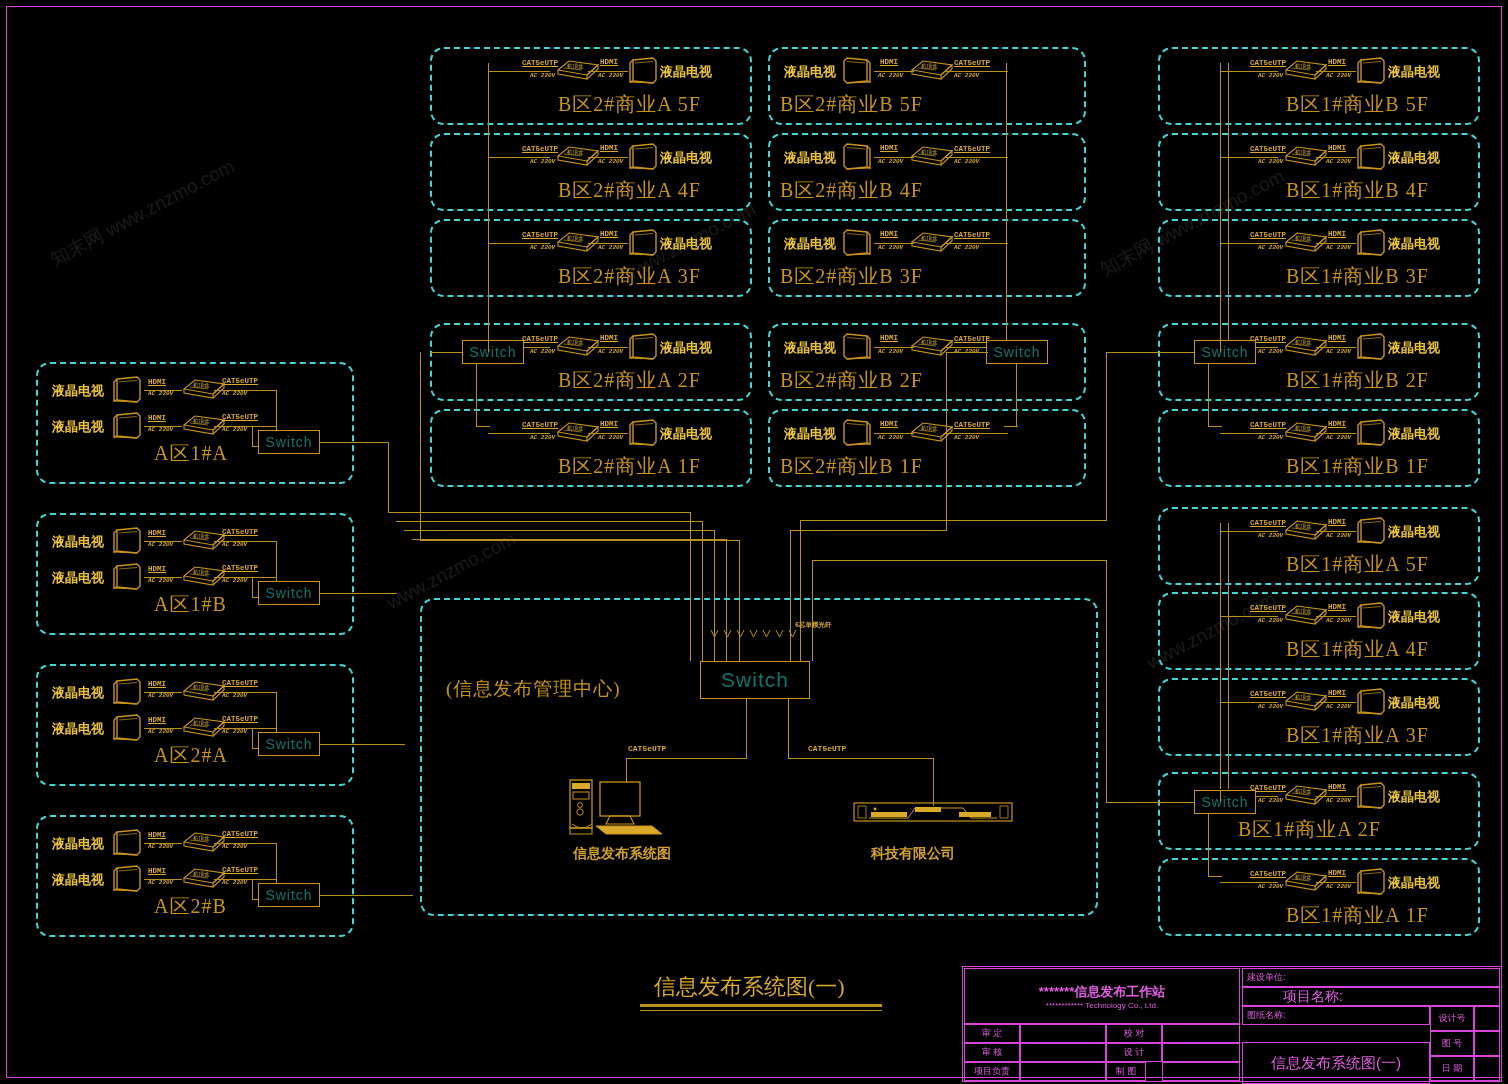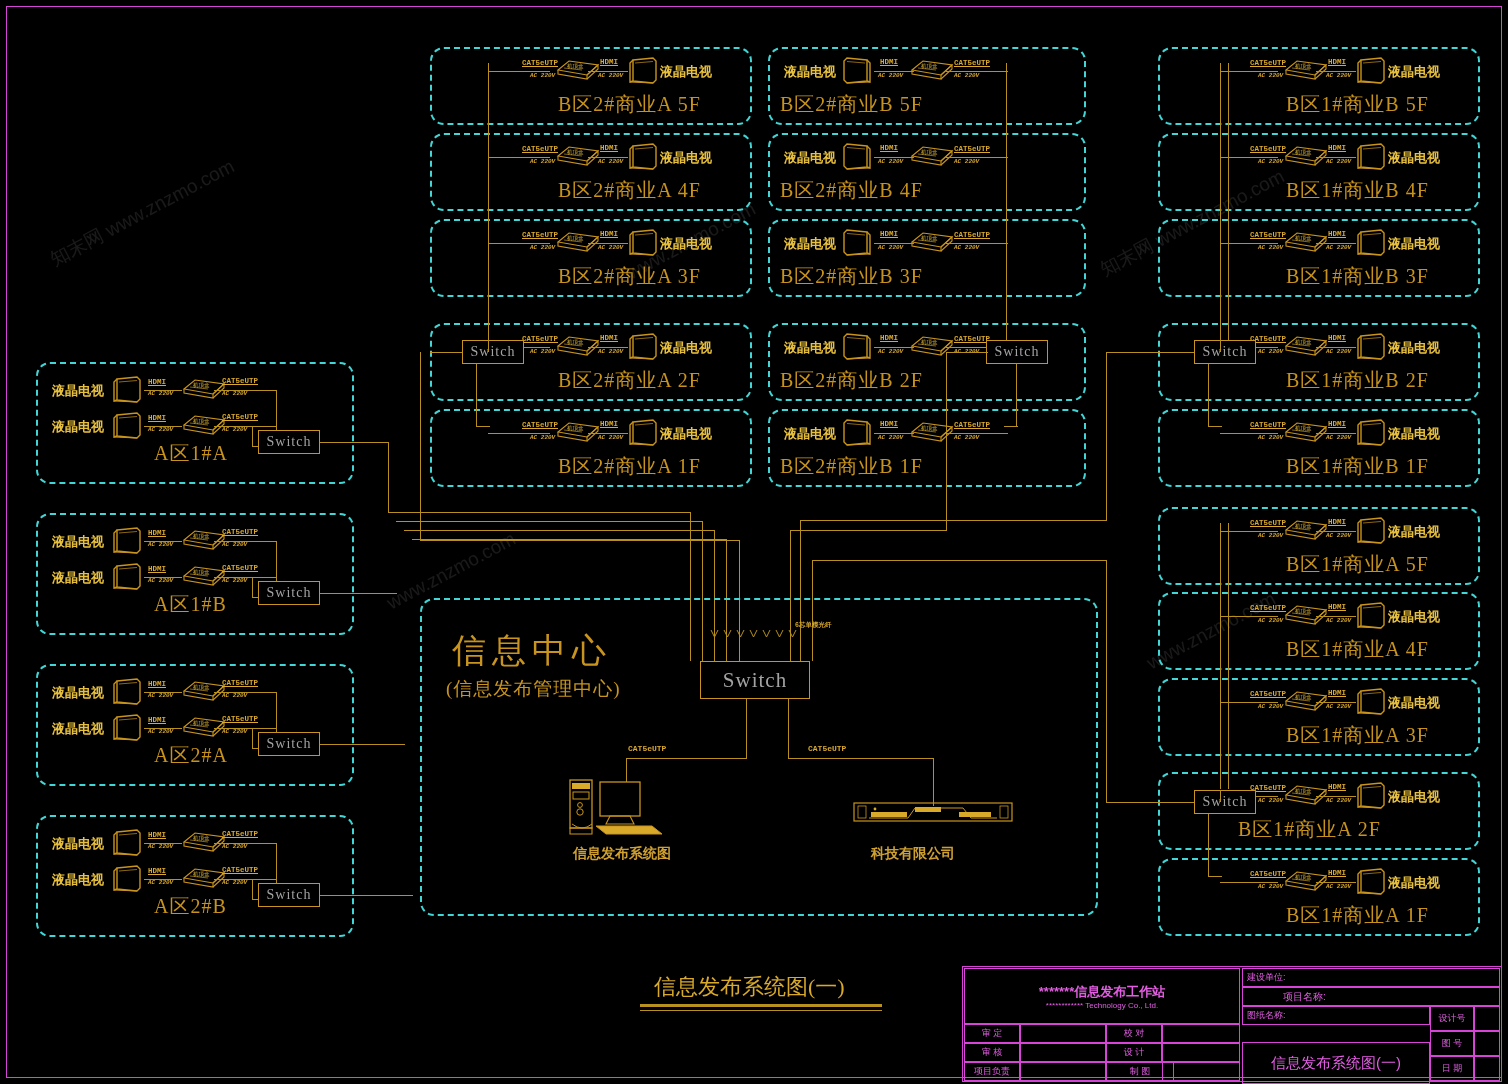--- a/index.html
+++ b/index.html
@@ -25,22 +25,22 @@
         font-family:"Liberation Mono","DejaVu Sans Mono",monospace;font-weight:bold;
         font-style:italic;}
   .boxlbl{position:absolute;color:#e0b840;font-size:5.5px;white-space:nowrap;
           font-family:"Liberation Sans",sans-serif;}
 
   
   .tvlbl{position:absolute;color:#e8c040;font-size:13px;white-space:nowrap;
          font-family:"Liberation Serif","DejaVu Serif",serif;font-weight:bold;}
 
   
-  .sw{position:absolute;border:1.4px solid #c8941e;color:#a3a3a3;
-      font-family:Liberation Serif, serif;
+  .sw{position:absolute;border:1.4px solid #c8941e;color:#0f766e;
+      font-family:Liberation Sans, sans-serif;
       display:flex;align-items:center;justify-content:center;
       box-sizing:border-box;background:#000;letter-spacing:1px;}
 
   
   .w{position:absolute;background:#b8901e;}
   .wh{height:1.4px;}
   .wv{width:1.4px;}
 
   
   .center-title{position:absolute;color:#c8941e;font-family:"Liberation Serif","DejaVu Serif",serif;}
@@ -806,21 +806,20 @@
       <svg class="abs" width="9" height="12" viewBox="0 0 9 12" style="left:775px;top:626px;">
         <path d="M4.5 11 L1 4 M4.5 11 L8 4" fill="none" stroke="#b8901e" stroke-width="1"></path>
       </svg>
       <svg class="abs" width="9" height="12" viewBox="0 0 9 12" style="left:788px;top:626px;">
         <path d="M4.5 11 L1 4 M4.5 11 L8 4" fill="none" stroke="#b8901e" stroke-width="1"></path>
       </svg>
     </div>
 
   <div class="zone" style="left:420px;top:598px;width:678px;height:318px;"></div>
 
-  <div class="center-title" style="left:452px;top:628px;font-size:34px;letter-spacing:6px;">信息中心</div>
   <div class="center-title" style="left:446px;top:676px;font-size:19px;letter-spacing:1px;">(信息发布管理中心)</div>
 
   <div class="sw" style="left:700px;top:661px;width:110px;height:38px;font-size:21px;">Switch</div>
 
   <div class="cap2" style="left:795px;top:621px;font-size:6.5px;font-style:normal;">6芯单模光纤</div>
 
   <div class="w wv" style="left:746px;top:699px;height:60px;"></div>
   <div class="w wh" style="left:626px;top:758px;width:121px;"></div>
   <div class="w wv" style="left:626px;top:758px;height:24px;"></div>
 
@@ -870,24 +869,24 @@
       <div class="tbcell" style="left:964px;top:1024px;width:56px;height:19px;">审  定</div>
       <div class="tbcell" style="left:1020px;top:1024px;width:86px;height:19px;"></div>
       <div class="tbcell" style="left:1106px;top:1024px;width:56px;height:19px;">校  对</div>
       <div class="tbcell" style="left:1162px;top:1024px;width:78px;height:19px;"></div>
       <div class="tbcell" style="left:964px;top:1043px;width:56px;height:19px;">审  核</div>
       <div class="tbcell" style="left:1020px;top:1043px;width:86px;height:19px;"></div>
       <div class="tbcell" style="left:1106px;top:1043px;width:56px;height:19px;">设  计</div>
       <div class="tbcell" style="left:1162px;top:1043px;width:78px;height:19px;"></div>
       <div class="tbcell" style="left:964px;top:1062px;width:56px;height:19px;">项目负责</div>
       <div class="tbcell" style="left:1020px;top:1062px;width:86px;height:19px;"></div>
-      <div class="tbcell" style="left:1106px;top:1062px;width:68px;height:19px;">制  图</div>
+      <div class="tbcell" style="left:1106px;top:1062px;width:40px;height:19px;">制  图</div>
       <div class="tbcell" style="left:1162px;top:1062px;width:78px;height:19px;"></div>
       <div class="tbcell lft" style="left:1242px;top:968px;width:258px;height:19px;font-size:9px;">建设单位:</div>
-      <div class="tbcell lft" style="left:1242px;top:987px;width:258px;height:19px;font-size:10px;padding-left:40px;">项目名称:</div>
+      <div class="tbcell lft" style="left:1242px;top:987px;width:258px;height:19px;font-size:14px;padding-left:40px;">项目名称:</div>
       <div class="tbcell lft" style="left:1242px;top:1006px;width:188px;height:19px;font-size:9px;">图纸名称:</div>
       <div class="tbcell" style="left:1242px;top:1042px;width:188px;height:42px;font-size:15px;">信息发布系统图(一)</div>
       <div class="tbcell" style="left:1430px;top:1006px;width:44px;height:25px;font-size:9px;">设计号</div>
       <div class="tbcell" style="left:1474px;top:1006px;width:26px;height:25px;font-size:9px;"></div>
       <div class="tbcell" style="left:1430px;top:1031px;width:44px;height:25px;font-size:9px;">图  号</div>
       <div class="tbcell" style="left:1474px;top:1031px;width:26px;height:25px;font-size:9px;"></div>
       <div class="tbcell" style="left:1430px;top:1056px;width:44px;height:25px;font-size:9px;">日  期</div>
       <div class="tbcell" style="left:1474px;top:1056px;width:26px;height:25px;font-size:9px;"></div>
     </div>
 

